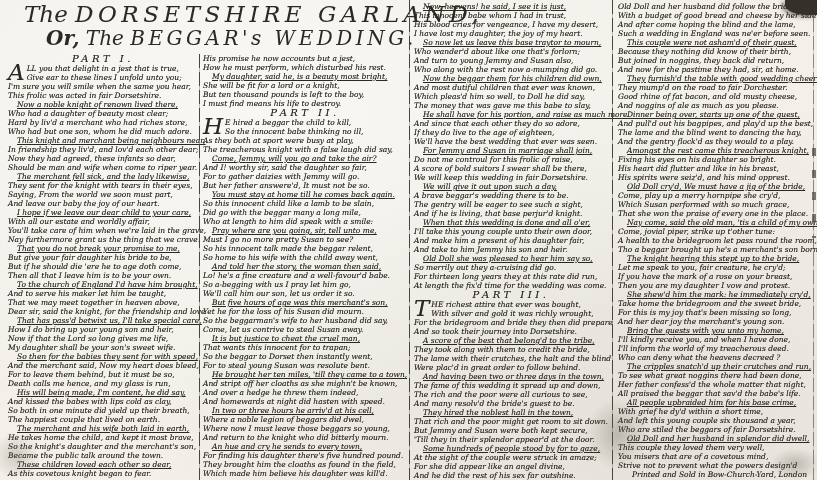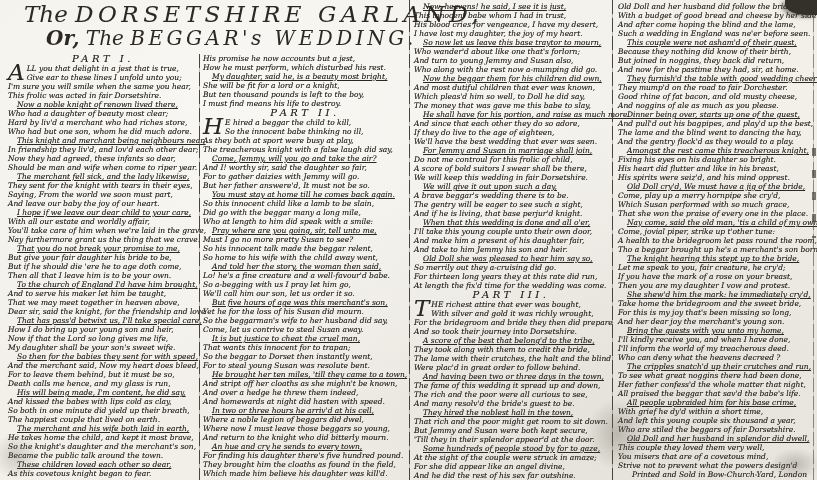--- a/index.html
+++ b/index.html
@@ -175,21 +175,21 @@
         <div class="line">Who along with the rest now a-mumping did go.</div>
         <div class="line ind">Now the beggar them for his children did own,</div>
         <div class="line">And most dutiful children that ever was known,</div>
         <div class="line">Which pleas'd him so well, to Doll he did say,</div>
         <div class="line">The money that was gave me this babe to slay,</div>
         <div class="line ind">He shall have for his portion, and raise as much more.</div>
         <div class="line">And since that each other they do so adore,</div>
         <div class="line">If they do live to the age of eighteen,</div>
         <div class="line">We'll have the best wedding that ever was seen.</div>
         <div class="line ind">For Jemmy and Susan in marriage shall join,</div>
-        <div class="line">Do not me controul for this frolic of child,</div>
+        <div class="line">Do not me controul for this frolic of raise,</div>
         <div class="line">A score of bold suitors I swear shall be there,</div>
         <div class="line">We will keep this wedding in fair Dorsetshire.</div>
         <div class="line ind">We will give it out upon such a day,</div>
         <div class="line">A brave beggar's wedding there is to be.</div>
         <div class="line">The gentry will be eager to see such a sight,</div>
         <div class="line">And if he is living, that base perjur'd knight.</div>
         <div class="line ind">When that this wedding is done and all o'er,</div>
         <div class="line">I'll take this young couple unto their own door,</div>
         <div class="line">And make him a present of his daughter fair,</div>
         <div class="line">And take to him Jemmy his son and heir.</div>

